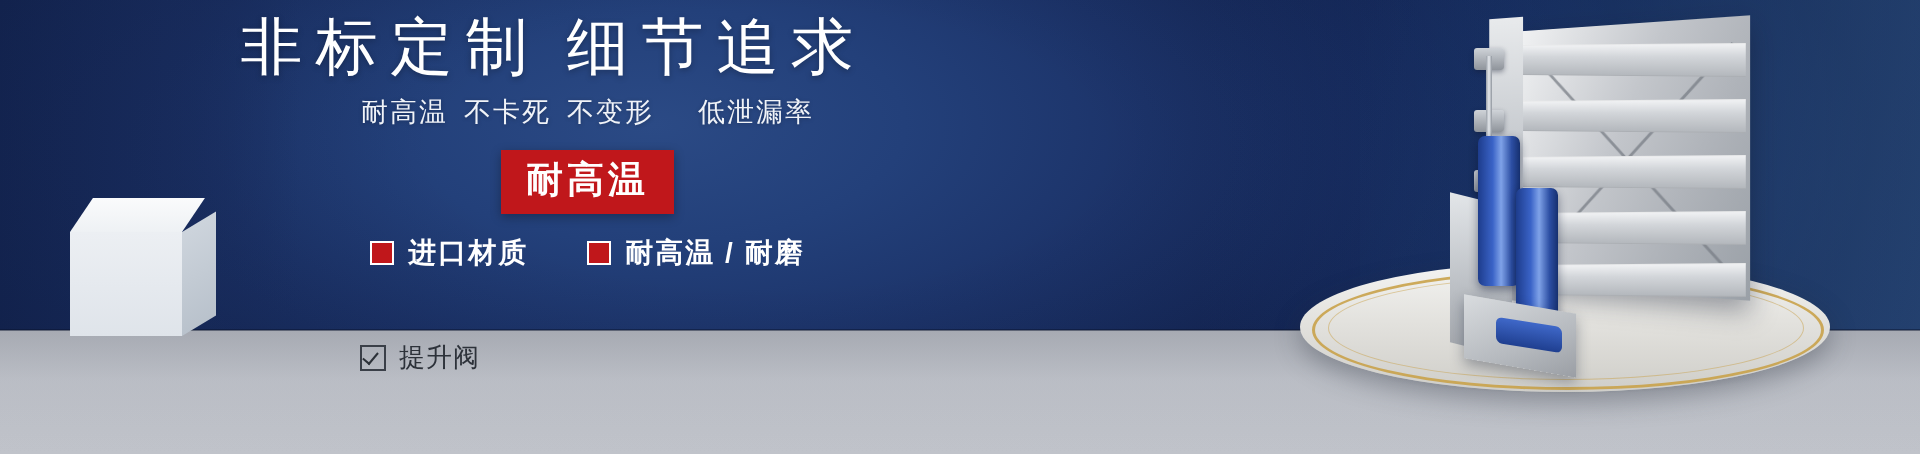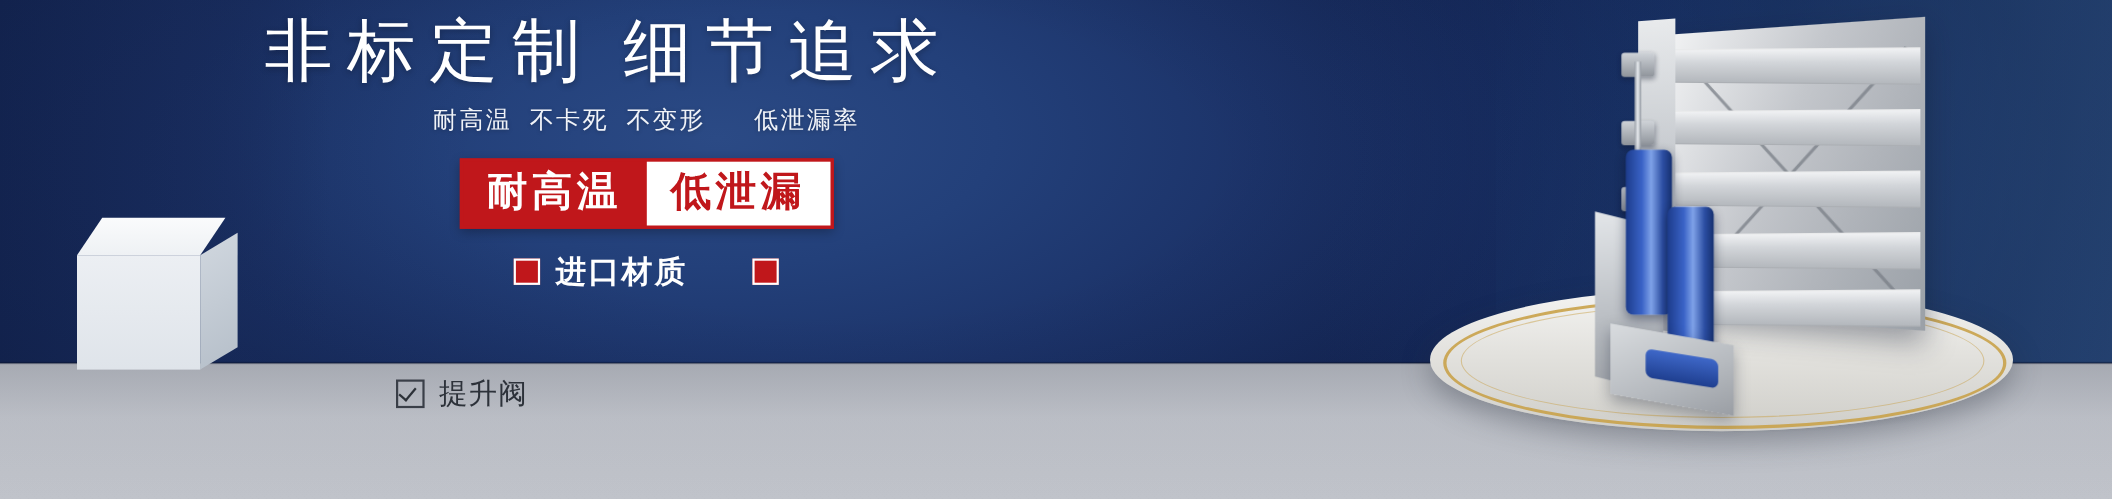--- a/index.html
+++ b/index.html
@@ -115,21 +115,21 @@
     letter-spacing: 13px;
     font-weight: 400;
     text-shadow: 0 2px 6px rgba(0,0,0,0.28);
     padding-left: 107px;
   }
   .headline .gap { display: inline-block; width: 26px; }
 
   .subline {
     margin-top: 16px;
     color: #f0f3f8;
-    font-size: 22px;
+    font-size: 27px;
     letter-spacing: 2px;
     padding-left: 175px;
     text-shadow: 0 1px 4px rgba(0,0,0,0.25);
   }
   .subline .s-gap { display: inline-block; width: 16px; }
   .subline .s-gap-lg { display: inline-block; width: 44px; }
 
   
   .badge-wrap {
     margin-top: 20px;
@@ -426,31 +426,31 @@
       <span>非标定制</span><span class="gap"></span><span>细节追求</span>
     </div>
 
     <div class="subline">
       <span>耐高温</span><span class="s-gap"></span><span>不卡死</span><span class="s-gap"></span><span>不变形</span><span class="s-gap-lg"></span><span>低泄漏率</span>
     </div>
 
     <div class="badge-wrap">
       <div class="badge">
         <div class="badge-red">耐高温</div>
-        <div class="badge-white">低泄漏</div>
       </div>
     </div>
 
     <div class="features">
       <div class="feature">
         <span class="sq"></span>
         <span class="feature-label">进口材质</span>
       </div>
       <div class="feature">
         <span class="sq"></span>
+        <span class="feature-label">耐高温 / 耐磨</span>
       </div>
     </div>
   </div>
 
   <div class="checklist">
     <div class="check-row">
       <div class="check-item first">
         <span class="cbox"></span>
         <span class="check-label">提升阀</span>
       </div>

